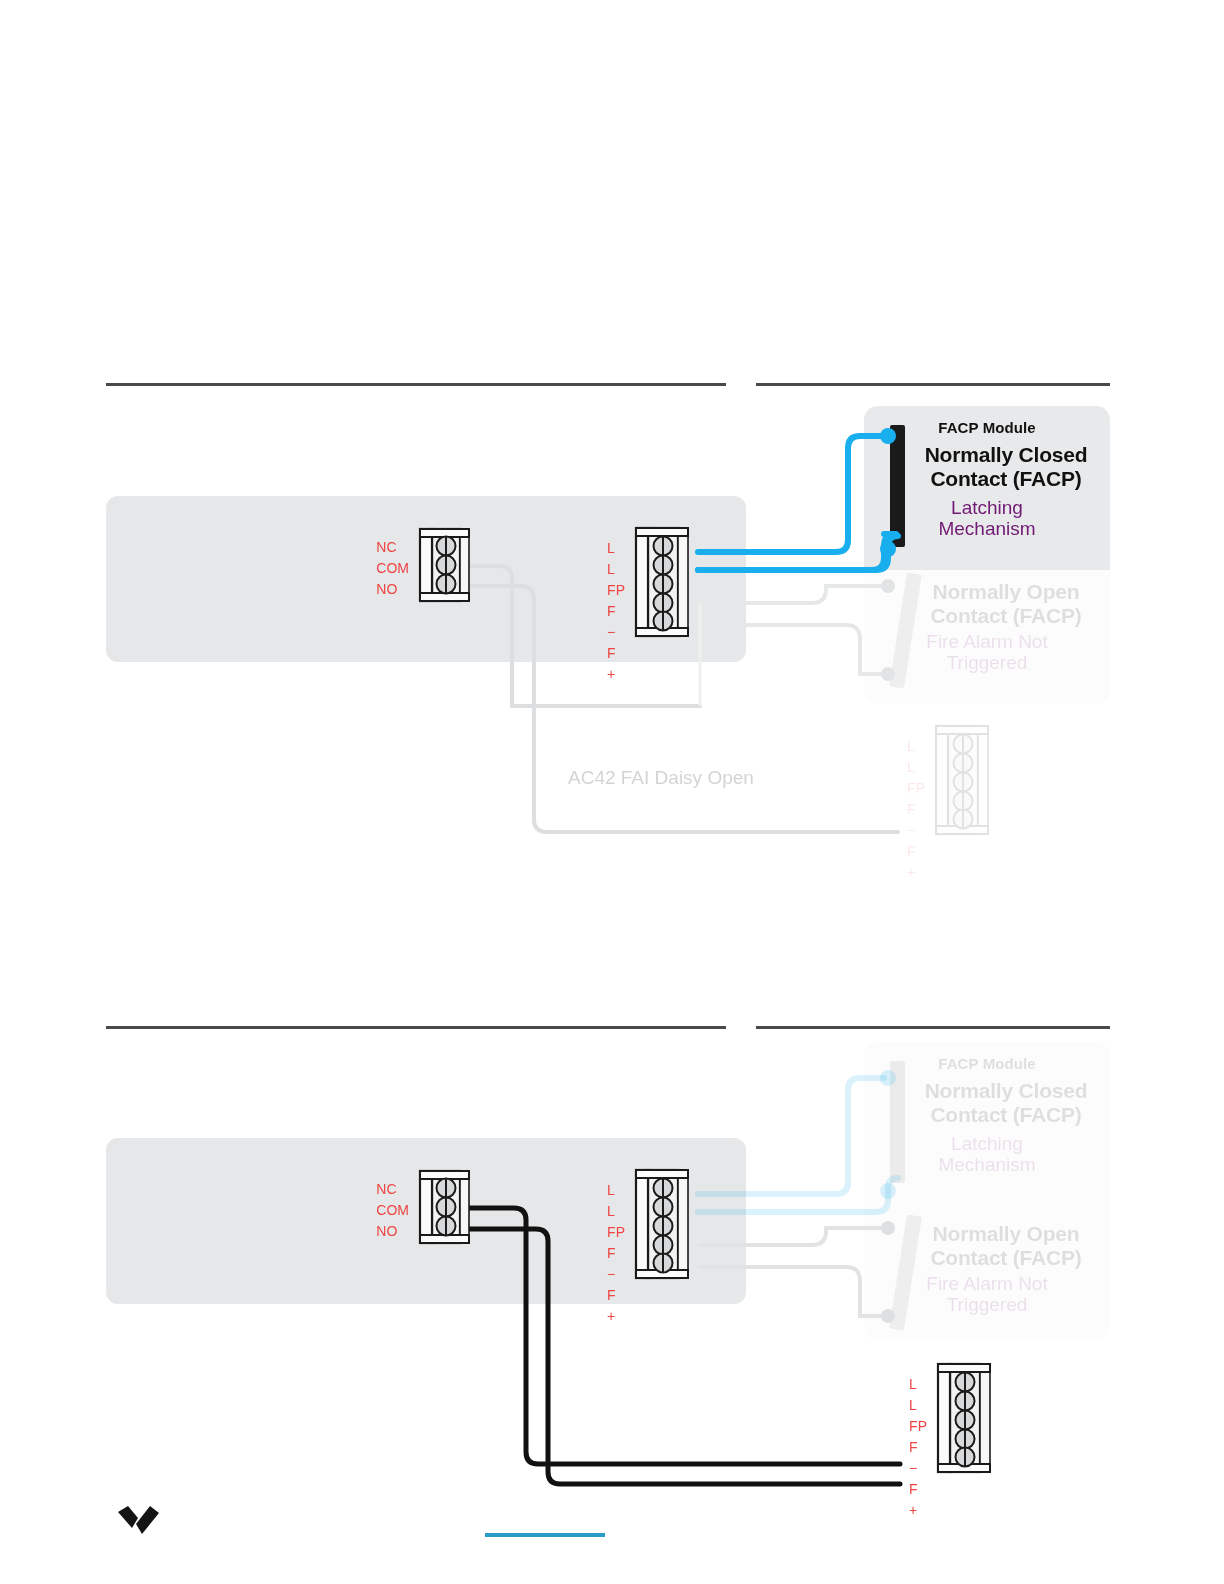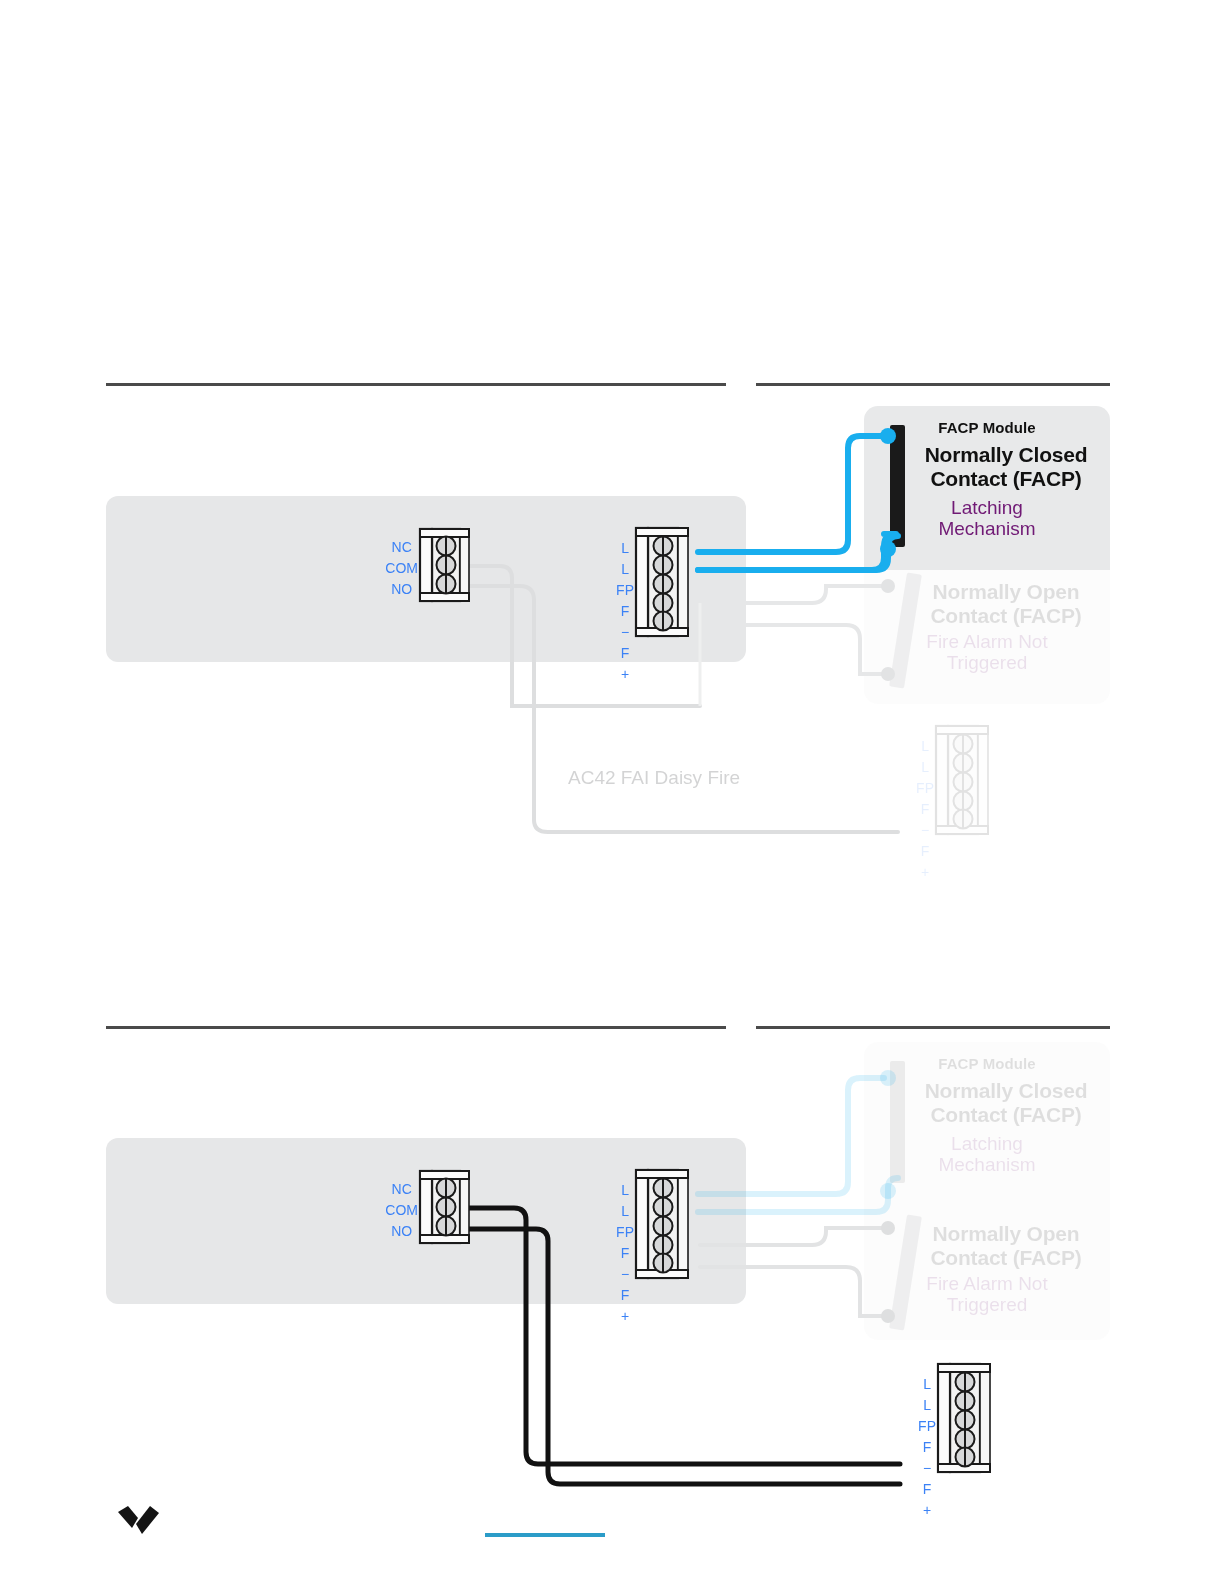--- a/index.html
+++ b/index.html
@@ -45,22 +45,22 @@
   .contact-bar{position:absolute;background:#1a1a1a;border-radius:2px;}
   .contact-bar.tilt{transform:rotate(9deg);transform-origin:50% 50%;}
 
   
   svg.wires{position:absolute;left:0;top:0;width:1224px;height:1584px;overflow:visible;pointer-events:none;}
 
   
   .tb{position:absolute;}
   .tb .labels{
     position:absolute;right:100%;top:0;
-    text-align:center;
-    font-size:14px;color:#3b82f6;line-height:1;
+    text-align:left;padding-right:9px;
+    font-size:14px;color:#ef4444;line-height:1;
   }
   .tb .labels span{display:block;}
 
   
   .flow-label{
     position:absolute;font-size:19px;color:#6f7173;white-space:nowrap;
   }
 
   
   .logo{position:absolute;}
@@ -188,21 +188,21 @@
       <line x1="29" y1="30" x2="29" y2="48" stroke="#1a1a1a" stroke-width="2"></line>
       <circle cx="29" cy="58" r="9.5" fill="#d7d8d9" stroke="#1a1a1a" stroke-width="2"></circle>
       <line x1="29" y1="49" x2="29" y2="67" stroke="#1a1a1a" stroke-width="2"></line>
       <circle cx="29" cy="77" r="9.5" fill="#d7d8d9" stroke="#1a1a1a" stroke-width="2"></circle>
       <line x1="29" y1="68" x2="29" y2="86" stroke="#1a1a1a" stroke-width="2"></line>
       <circle cx="29" cy="95" r="9.5" fill="#d7d8d9" stroke="#1a1a1a" stroke-width="2"></circle>
       <line x1="29" y1="86" x2="29" y2="104" stroke="#1a1a1a" stroke-width="2"></line>
     </svg>
   </div>
 
-  <div class="flow-label faded" style="left:568px;top:767px;opacity:.30;">AC42 FAI Daisy Fire</div>
+  <div class="flow-label faded" style="left:568px;top:767px;opacity:.30;">AC42 FAI Daisy Open</div>
 
   <div class="divider" style="left:106px;top:1026px;width:620px;"></div>
   <div class="divider" style="left:756px;top:1026px;width:354px;"></div>
 
   <div class="facp-panel faded" style="left:864px;top:1042px;width:246px;height:164px;border-radius:14px 14px 0 0;"></div>
   <div class="facp-title faded" style="left:864px;top:1055px;width:246px;">FACP Module</div>
   <div class="facp-heading faded" style="left:864px;top:1079px;width:246px;">
     <span>Normally Closed</span><br>
     <span>Contact (FACP)</span>
   </div>

